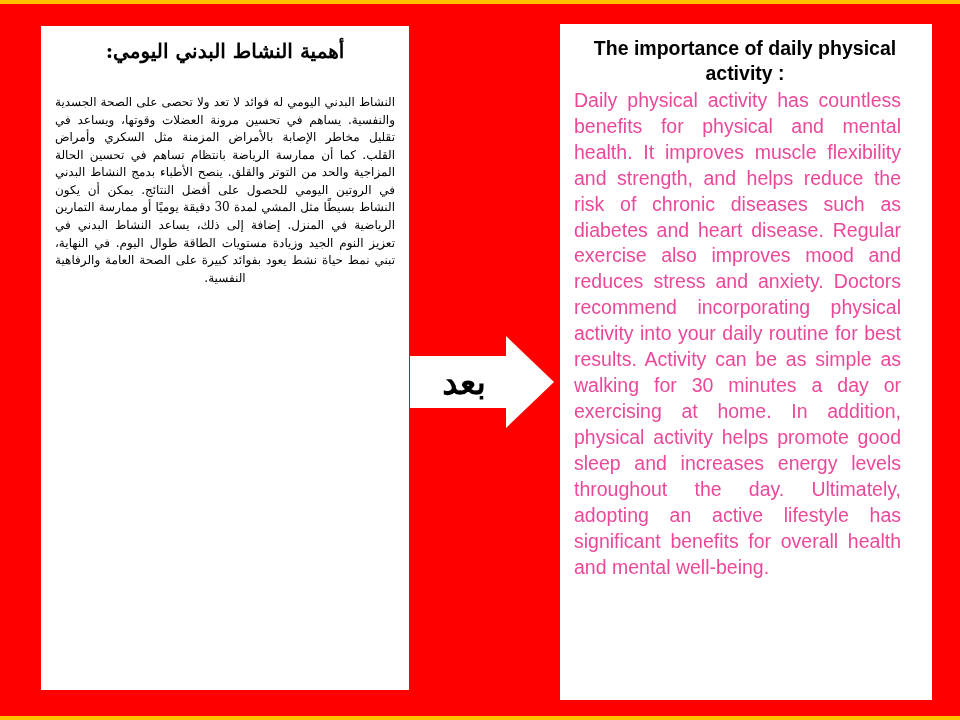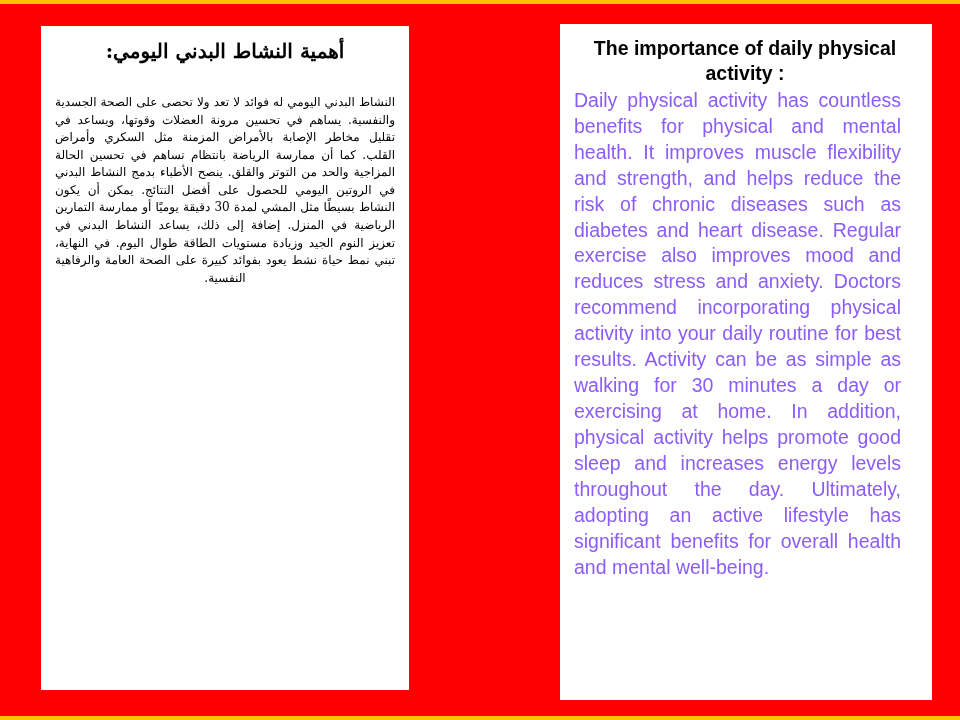--- a/index.html
+++ b/index.html
@@ -92,21 +92,21 @@
     color: #000000;
     margin: 6px 8px 0 8px;
   }
 
   .en-body {
     text-align: justify;
     text-align-last: left;
     font-family: "Liberation Sans", sans-serif;
     font-size: 19.5px;
     line-height: 1.33;
-    color: #8b5cf6;
+    color: #ec4899;
     margin: 2px 17px 0 2px;
     hyphens: none;
   }
 
   
   .arrow-wrap {
     position: absolute;
     left: 408px;
     top: 334px;
     width: 148px;
@@ -141,19 +141,25 @@
 <div id="slide">
 
   <div class="edge-strip top"></div>
   <div class="edge-strip bottom"></div>
 
   <div class="card card-ar">
     <div class="ar-title">أهمية النشاط البدني اليومي:</div>
     <div class="ar-body">النشاط البدني اليومي له فوائد لا تعد ولا تحصى على الصحة الجسدية والنفسية. يساهم في تحسين مرونة العضلات وقوتها، ويساعد في تقليل مخاطر الإصابة بالأمراض المزمنة مثل السكري وأمراض القلب. كما أن ممارسة الرياضة بانتظام تساهم في تحسين الحالة المزاجية والحد من التوتر والقلق. ينصح الأطباء بدمج النشاط البدني في الروتين اليومي للحصول على أفضل النتائج. يمكن أن يكون النشاط بسيطًا مثل المشي لمدة 30 دقيقة يوميًا أو ممارسة التمارين الرياضية في المنزل. إضافة إلى ذلك، يساعد النشاط البدني في تعزيز النوم الجيد وزيادة مستويات الطاقة طوال اليوم. في النهاية، تبني نمط حياة نشط يعود بفوائد كبيرة على الصحة العامة والرفاهية النفسية.</div>
   </div>
 
+  <div class="arrow-wrap">
+    <svg viewBox="0 0 148 96" xmlns="http://www.w3.org/2000/svg">
+      <polygon points="2,22 98,22 98,2 146,48 98,94 98,74 2,74" fill="#FFFFFF"></polygon>
+    </svg>
+    <div class="arrow-label">بعد</div>
+  </div>
 
   <div class="card card-en">
     <div class="en-title">The importance of daily physical activity :</div>
     <div class="en-body">Daily physical activity has countless benefits for physical and mental health. It improves muscle flexibility and strength, and helps reduce the risk of chronic diseases such as diabetes and heart disease. Regular exercise also improves mood and reduces stress and anxiety. Doctors recommend incorporating physical activity into your daily routine for best results. Activity can be as simple as walking for 30 minutes a day or exercising at home. In addition, physical activity helps promote good sleep and increases energy levels throughout the day. Ultimately, adopting an active lifestyle has significant benefits for overall health and mental well-being.</div>
   </div>
 
 </div>
 
 </body></html>

